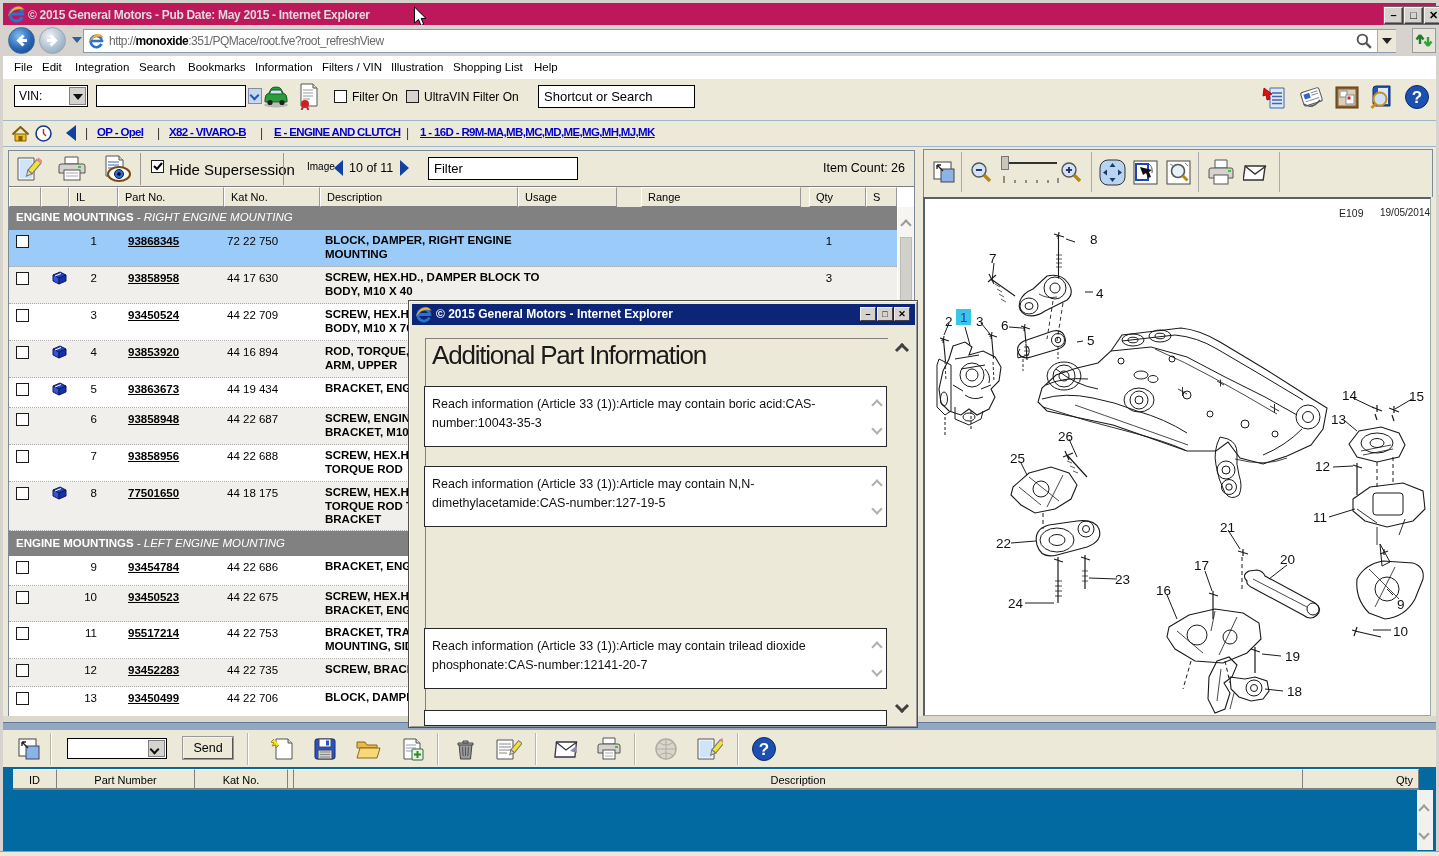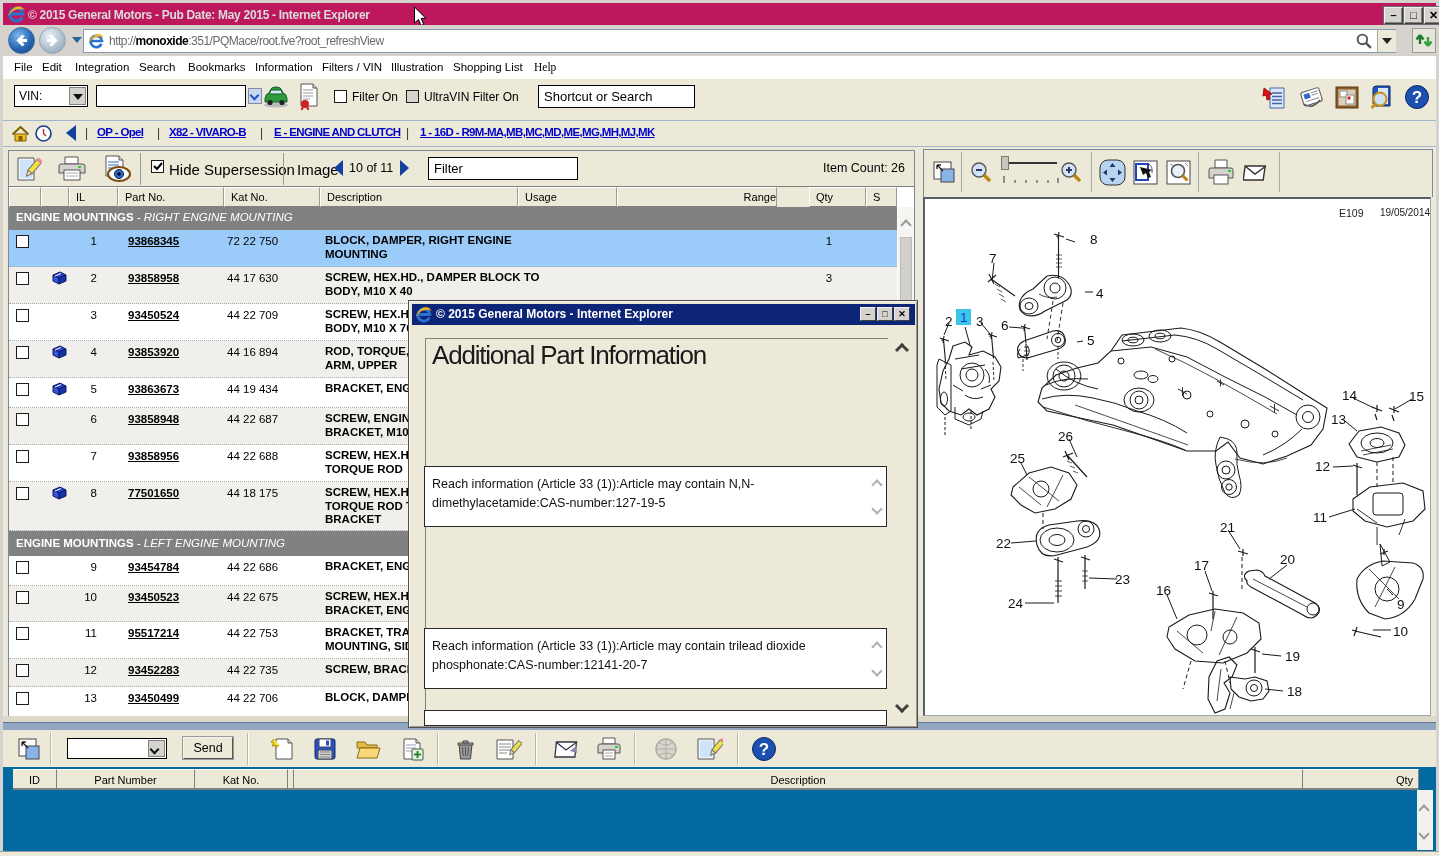--- a/index.html
+++ b/index.html
@@ -95,21 +95,21 @@
 <div class="abs" id="menubar" style="left:3px;top:56px;width:1433px;height:23px;background:#fff;font-size:11.5px;color:#000;">
 <span style="left:11px;">File</span>
     <span style="left:39px;">Edit</span>
     <span style="left:72px;">Integration</span>
     <span style="left:136px;">Search</span>
     <span style="left:185px;">Bookmarks</span>
     <span style="left:252px;">Information</span>
     <span style="left:319px;">Filters / VIN</span>
     <span style="left:388px;">Illustration</span>
     <span style="left:450px;">Shopping List</span>
-    <span style="left:531px;font-family:Liberation Serif, serif;">Help</span>
+    <span style="left:531px;">Help</span>
 </div>
 
 <div class="abs" style="left:3px;top:79px;width:1433px;height:41px;background:#ece9d8;">
   <div class="abs tbinput" style="left:11px;top:6px;width:74px;height:22px;line-height:20px;padding-left:4px;">VIN:
     <div class="abs" style="right:1px;top:1px;width:17px;height:18px;background:#d6d3ce;border:1px solid #808080;">
         <div class="abs" style="left:3px;top:6px;width:0;height:0;border-left:5px solid transparent;border-right:5px solid transparent;border-top:6px solid #111;"></div>
       </div>
   </div>
   <div class="abs tbinput" style="left:93px;top:6px;width:150px;height:22px;"></div>
   <div class="abs" style="left:245px;top:9px;width:14px;height:16px;background:#c8d8ec;border:1px solid #88a;">
@@ -241,37 +241,37 @@
         </svg>
     </div>
     <div class="abs" style="left:131px;top:2px;width:1px;height:32px;background:#9a9a9a;"></div>
     <div class="abs cb" style="left:142px;top:9px;">
       <svg width="11" height="11" viewBox="0 0 11 11" style="position:absolute;left:0;top:0;">
           <path d="M2 5 l3 3 5-6" stroke="#000" stroke-width="2" fill="none"></path>
         </svg>
     </div>
     <div class="abs" style="left:160px;top:10px;font-size:15px;">Hide Supersession</div>
     <div class="abs" style="left:274px;top:2px;width:1px;height:32px;background:#9a9a9a;"></div>
-    <div class="abs" style="left:288px;top:10px;font-size:15px;">Image</div>
+    <div class="abs" style="left:298px;top:10px;font-size:10px;">Image</div>
     <div class="abs" style="left:325px;top:9px;width:0;height:0;border-top:8px solid transparent;border-bottom:8px solid transparent;border-right:9px solid #1040a0;"></div>
     <div class="abs" style="left:340px;top:10px;font-size:12.5px;">10 of 11</div>
     <div class="abs" style="left:391px;top:9px;width:0;height:0;border-top:8px solid transparent;border-bottom:8px solid transparent;border-left:9px solid #1040a0;"></div>
     <div class="abs tbinput" style="left:419px;top:6px;width:150px;height:23px;line-height:21px;padding-left:5px;font-size:13px;">Filter</div>
     <div class="abs" style="left:696px;top:10px;width:200px;text-align:right;font-size:12.5px;">Item Count: 26</div>
   </div>
 
   <div class="abs" style="left:0;top:36px;width:888px;height:20px;background:#ece9d8;">
     <div class="abs hdrcell" style="left:0px;width:32px;"></div>
     <div class="abs hdrcell" style="left:32px;width:28px;"></div>
     <div class="abs hdrcell" style="left:60px;width:49px;">IL</div>
     <div class="abs hdrcell" style="left:109px;width:106px;">Part No.</div>
     <div class="abs hdrcell" style="left:215px;width:96px;">Kat No.</div>
     <div class="abs hdrcell" style="left:311px;width:198px;">Description</div>
     <div class="abs hdrcell" style="left:509px;width:99px;">Usage</div>
-    <div class="abs hdrcell" style="left:608px;width:160px;text-align:right;">Range</div>
+    <div class="abs hdrcell" style="left:632px;width:160px;">Range</div>
     <div class="abs hdrcell" style="left:800px;width:57px;">Qty</div>
     <div class="abs hdrcell" style="left:857px;width:31px;">S</div>
   </div>
 
   <div class="abs sechdr" style="top:56px;height:23px;">ENGINE MOUNTINGS <i>- RIGHT ENGINE MOUNTING</i></div>
 
   <div class="abs row" style="top:79px;height:37px;background:#9bcbf9;">
     <div class="rcb"></div>
       <div class="il">1</div>
       <div class="pn">93868345</div>
@@ -834,20 +834,23 @@
           <path d="M16.8 4.4 C13.5 -1.4 4 1.6 1.4 10.8 C5 4.6 11 2.6 17.4 4.8 Z" fill="#f0b830" stroke="#c89018" stroke-width="0.4"></path>
         </svg>
     </div>
     <span style="position:absolute;left:24px;top:3px;">© 2015 General Motors - Internet Explorer</span>
     <div class="dbtn abs" style="left:448px;">–</div>
     <div class="dbtn abs" style="left:465px;">□</div>
     <div class="dbtn abs" style="left:482px;">✕</div>
   </div>
   <div class="abs" style="left:16px;top:37px;width:463px;height:388px;border-top:1px solid #808080;border-left:1px solid #808080;"></div>
   <div class="abs" style="left:23px;top:39px;font-size:26px;color:#1a1a1a;letter-spacing:-1.2px;">Additional Part Information</div>
+  <div class="abs rbox" style="top:85px;">Reach information (Article 33 (1)):Article may contain boric acid:CAS-number:10043-35-3
+    <div class="chev chup abs" style="left:448px;top:14px;border-color:#b0b0b0;"></div><div class="chev chdn abs" style="left:448px;top:38px;border-color:#b0b0b0;"></div>
+  </div>
   <div class="abs rbox" style="top:165px;">Reach information (Article 33 (1)):Article may contain N,N-dimethylacetamide:CAS-number:127-19-5
     <div class="chev chup abs" style="left:448px;top:14px;border-color:#b0b0b0;"></div><div class="chev chdn abs" style="left:448px;top:38px;border-color:#b0b0b0;"></div>
   </div>
   <div class="abs rbox" style="top:327px;">Reach information (Article 33 (1)):Article may contain trilead dioxide phosphonate:CAS-number:12141-20-7
     <div class="chev chup abs" style="left:448px;top:14px;border-color:#b0b0b0;"></div><div class="chev chdn abs" style="left:448px;top:38px;border-color:#b0b0b0;"></div>
   </div>
   <div class="abs rbox" style="top:409px;height:16px;"></div>
   <div class="abs chev chup" style="left:488px;top:44px;border-color:#404040;border-width:3px;width:10px;height:10px;"></div>
   <div class="abs chev chdn" style="left:488px;top:400px;border-color:#404040;border-width:3px;width:10px;height:10px;"></div>
 </div>

